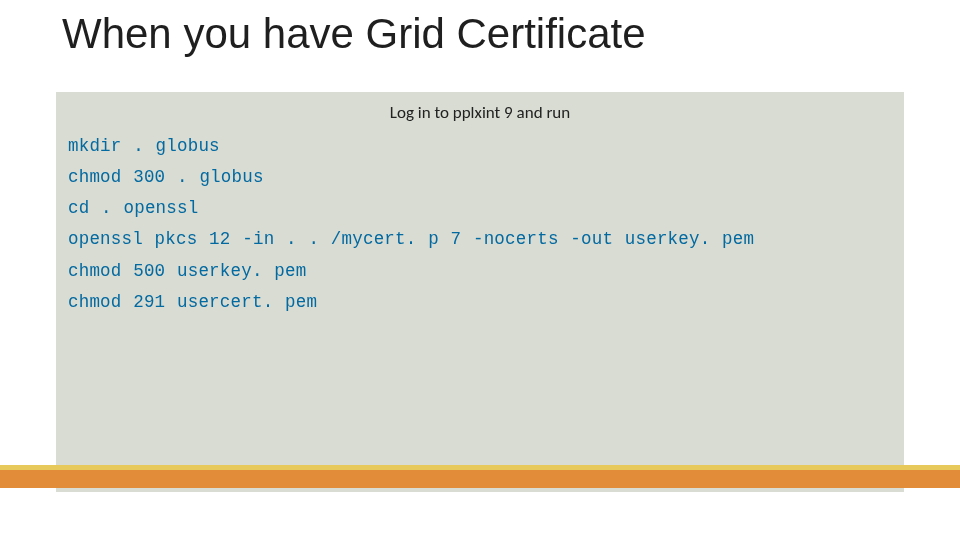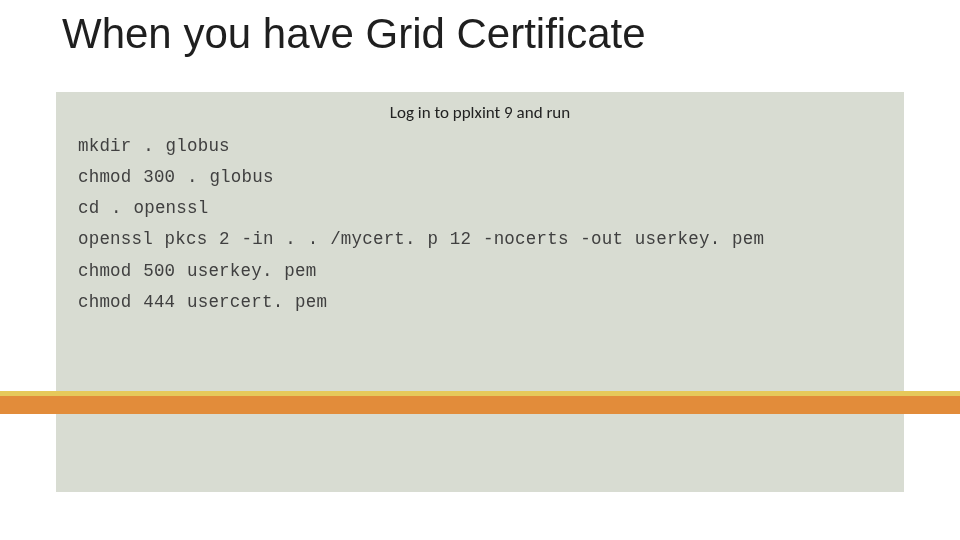--- a/index.html
+++ b/index.html
@@ -7,21 +7,21 @@
     padding: 0;
     width: 960px;
     height: 540px;
     background: #ffffff;
     font-family: "Segoe UI", "Calibri Light", "Helvetica Neue", Arial, sans-serif;
     overflow: hidden;
   }
   .slide {
     position: relative;
     width: 960px;
-    height: 414px;
+    height: 488px;
     box-sizing: border-box;
   }
   .title {
     position: absolute;
     top: 10px;
     left: 62px;
     font-size: 42px;
     font-weight: 300;
     color: #1f1f1f;
     letter-spacing: 0px;
@@ -39,26 +39,25 @@
   .intro {
     font-family: "Calibri", "Segoe UI", Arial, sans-serif;
     font-size: 17px;
     color: #222;
     margin-bottom: 8px;
     text-align: center;
   }
   .cmd {
     font-family: "Courier New", Courier, monospace;
     font-size: 17.5px;
-    color: #404040;
+    color: #0369a1;
     line-height: 1.78;
     word-spacing: 1px;
     letter-spacing: 0.2px;
     white-space: nowrap;
-    margin-left: 10px;
   }
   .bottom-bar {
     position: absolute;
     left: 0;
     bottom: 0;
     width: 960px;
     height: 18px;
     background: #e28c3a;
   }
   .bottom-bar::before {
@@ -75,19 +74,19 @@
 <body>
 
 <div class="slide">
   <div class="title">When you have Grid Certificate</div>
 
   <div class="content-box">
     <div class="intro">Log in to pplxint 9 and run</div>
     <div class="cmd">mkdir . globus</div>
     <div class="cmd">chmod 300 . globus</div>
     <div class="cmd">cd . openssl</div>
-    <div class="cmd">openssl pkcs 2 -in . . /mycert. p 12 -nocerts -out userkey. pem</div>
+    <div class="cmd">openssl pkcs 12 -in . . /mycert. p 7 -nocerts -out userkey. pem</div>
     <div class="cmd">chmod 500 userkey. pem</div>
-    <div class="cmd">chmod 444 usercert. pem</div>
+    <div class="cmd">chmod 291 usercert. pem</div>
   </div>
 
   <div class="bottom-bar"></div>
 </div>
 
 </body></html>

